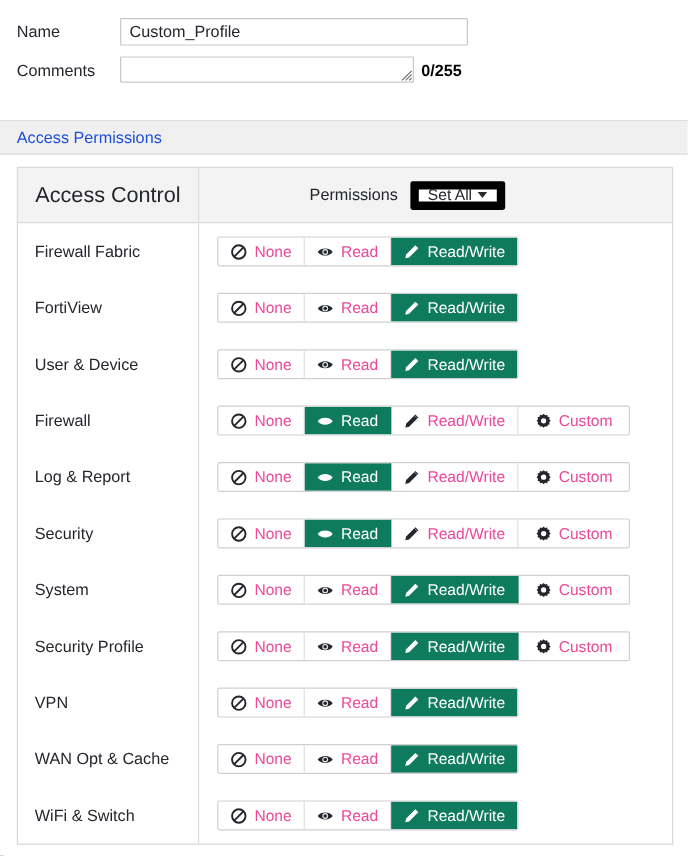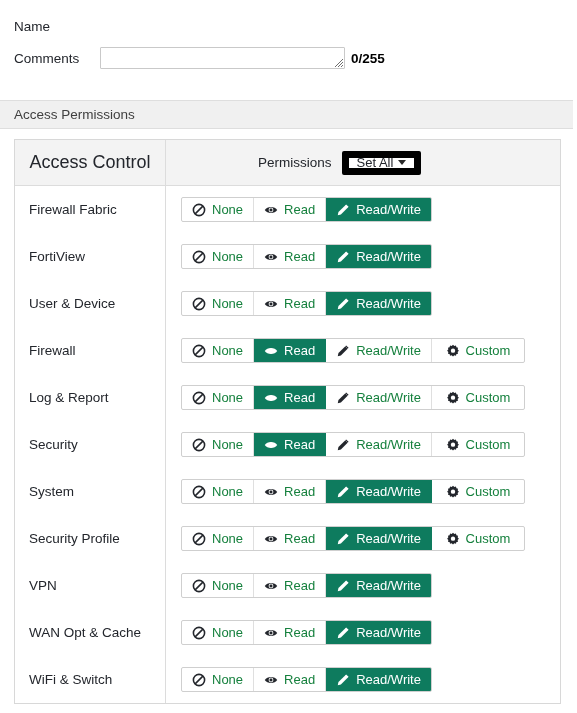--- a/index.html
+++ b/index.html
@@ -102,21 +102,21 @@
   
   .section-header {
     margin-top: 28px;
     height: 27px;
     line-height: 27px;
     background: #f0f0f0;
     border-top: 1px solid #dedede;
     border-bottom: 1px solid #dedede;
     padding-left: 14px;
     font-size: 13.5px;
-    color: #404040;
+    color: #1d4ed8;
   }
 
   
   .table-wrap {
     margin: 10px 12px 0 14px;
     border: 1px solid #d8d8d8;
     background: #fff;
     box-sizing: border-box;
   }
   .perm-table {
@@ -208,21 +208,21 @@
     justify-content: center;
     gap: 6px;
     height: 100%;
     box-sizing: border-box;
     padding: 0 10px;
     border: 0;
     border-right: 1px solid #dfdfdf;
     background: transparent;
     font-family: "Liberation Sans", "DejaVu Sans", sans-serif;
     font-size: 13px;
-    color: #15803d;
+    color: #ec4899;
     cursor: pointer;
     white-space: nowrap;
   }
   .seg:last-child { border-right: 0; }
   .seg.active {
     background: #0e7b5e;
     color: #ffffff;
     border-right-color: #0e7b5e;
   }
   .seg .ico {
@@ -245,20 +245,21 @@
 <body>
 
 <div class="page-edge"></div>
 
 <div class="page">
 
   <div class="form-area">
 
     <div class="form-row">
       <div class="form-label">Name</div>
+      <input class="text-input" type="text" value="Custom_Profile" style="">
     </div>
 
     <div class="form-row">
       <div class="form-label">Comments</div>
       <div class="textarea-wrap">
         <textarea class="text-area" placeholder="" style=""></textarea>
         <span class="resize-grip">
           <svg width="12" height="12" viewBox="0 0 12 12">
             <path d="M11 3 L3 11 M11 6 L6 11 M11 9 L9 11" stroke="#6f6f6f" stroke-width="1" fill="none"></path>
           </svg>

